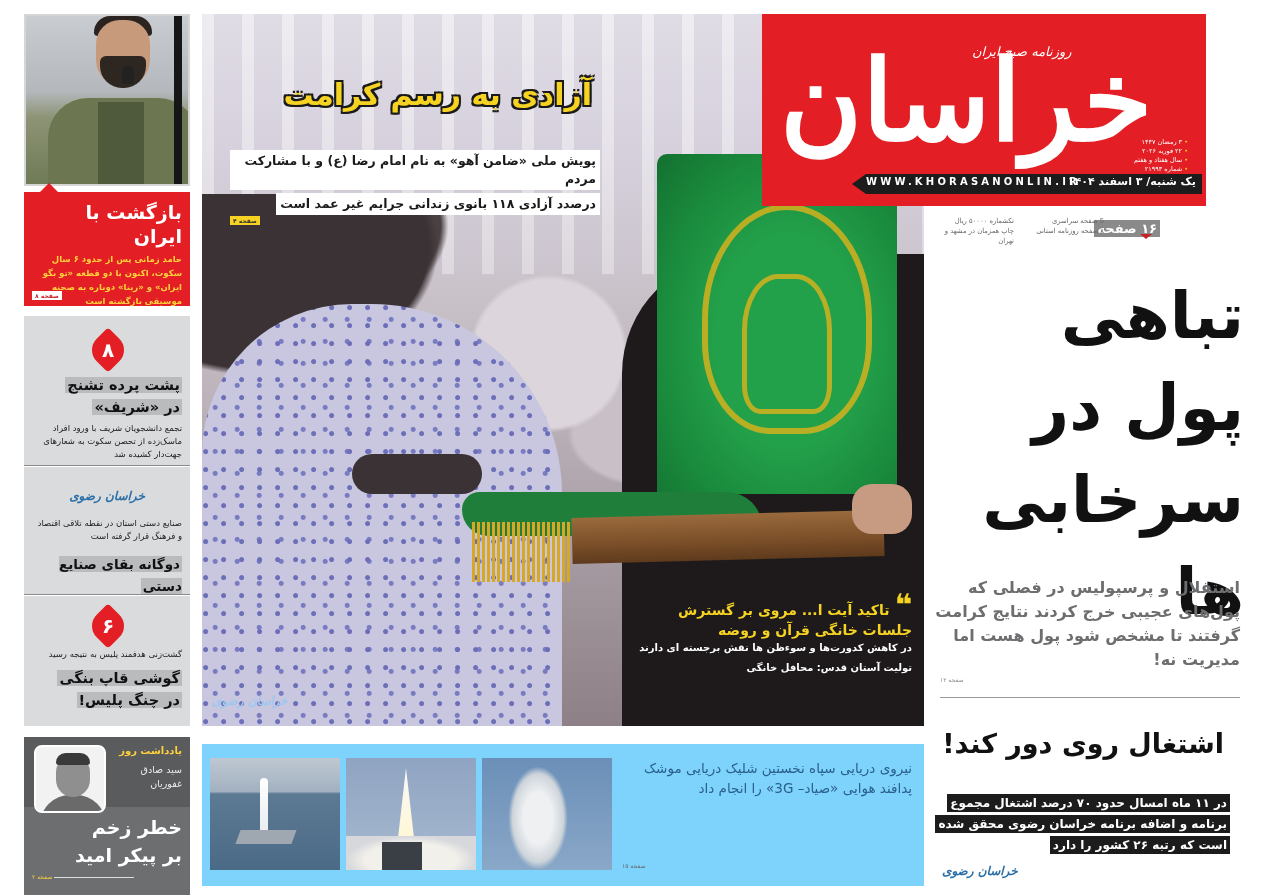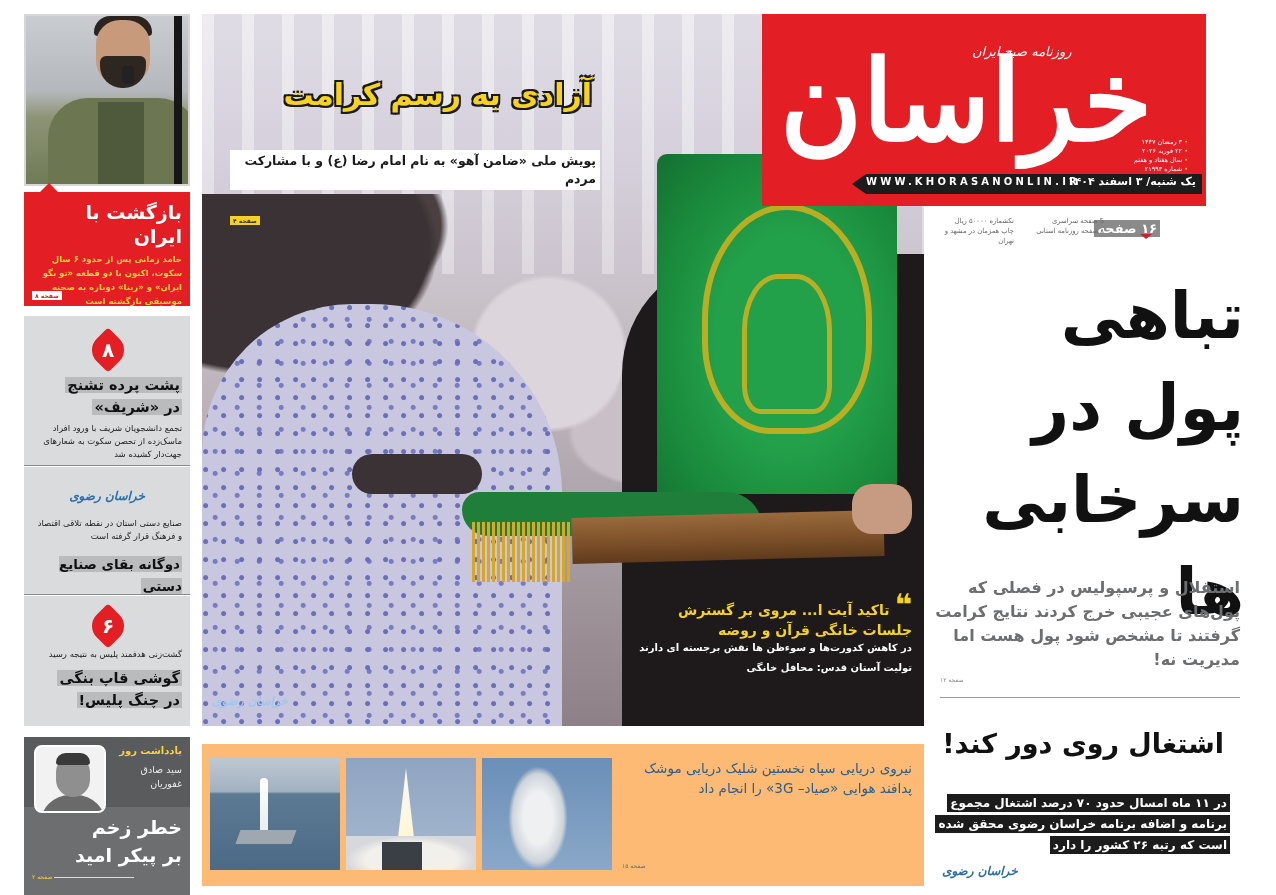--- a/index.html
+++ b/index.html
@@ -181,21 +181,21 @@
   .divider { left: 940px; top: 697px; width: 300px; height: 1px; background: #9a9a9a; }
   .job-headline { left: 934px; top: 724px; width: 290px; font-size: 27px; font-weight: bold; color: #111; line-height: 40px; }
   .job-body { left: 930px; top: 792px; width: 300px; }
   .job-body .ln {
     display: inline-block; background: #1c1c1c; color: #fff; font-size: 12px; font-weight: bold;
     line-height: 18px; padding: 0 3px; margin-bottom: 1px;
   }
   .job-logo { left: 942px; top: 864px; }
 
   
-  .missile-strip { left: 202px; top: 744px; width: 722px; height: 142px; background: #fdba74; }
+  .missile-strip { left: 202px; top: 744px; width: 722px; height: 142px; background: #7dd3fc; }
   .missile-img { position: absolute; top: 14px; width: 130px; height: 112px; overflow: hidden; }
   .img-ship { left: 8px; background: linear-gradient(180deg, #bfc8d2 0%, #a2b1c0 30%, #5d7a93 32%, #4b6a86 100%); }
   .img-ship .ship { position: absolute; left: 28px; top: 72px; width: 56px; height: 14px; background: #9fa8b0; transform: skewX(-20deg); }
   .img-ship .trail { position: absolute; left: 50px; top: 20px; width: 8px; height: 56px; background: linear-gradient(180deg, #ffffff, #e7ecef); border-radius: 4px; }
   .img-launch { left: 144px; background: linear-gradient(180deg, #8fa4c2 0%, #a8b9d0 100%); }
   .img-launch .flame { position: absolute; left: 52px; top: 10px; width: 16px; height: 70px; background: linear-gradient(180deg, #f8f8f8, #fff7d6); clip-path: polygon(50% 0, 100% 100%, 0 100%); }
   .img-launch .smoke { position: absolute; left: 0; top: 78px; width: 130px; height: 40px; background: radial-gradient(ellipse at 50% 60%, #f2f0ea 0 50%, #d6d8dc 70%); }
   .img-launch .deck { position: absolute; left: 36px; top: 84px; width: 40px; height: 30px; background: #3a3f46; }
   .img-sky { left: 280px; background: linear-gradient(180deg, #6b8fb8 0%, #8aa8c8 100%); }
   .img-sky .plume { position: absolute; left: 26px; top: 8px; width: 60px; height: 104px; background: radial-gradient(ellipse at 50% 50%, #eef0f2 0 35%, #cdd4da 60%, transparent 70%); }
@@ -282,20 +282,21 @@
   <div class="woman-front"></div>
   <div class="woman-face-shadow"></div>
   <div class="flag-drape"></div>
   <div class="wood-pole"></div>
   <div class="fringe"></div>
   <div class="hand"></div>
 
   <div class="headline-yellow rtl">آزادی به رسم کرامت</div>
   <div class="sub-white rtl">
     <span class="ln">پویش ملی «ضامن آهو» به نام امام رضا (ع) و با مشارکت مردم</span><br>
+    <span class="ln">درصدد آزادی ۱۱۸ بانوی زندانی جرایم غیر عمد است</span>
   </div>
   <span class="page-tag-yellow">صفحه ۴</span>
 
   <div class="quote-box rtl">
     <div class="quote-title">
       <span class="quote-mark">❝</span>
       <span>تاکید آیت ا... مروی بر گسترش</span>
     </div>
     <div class="quote-title">جلسات خانگی قرآن و روضه</div>
     <div class="quote-text" style="margin-top:0;">در کاهش کدورت‌ها و سوء‌ظن ها نقش برجسته ای دارند</div>

